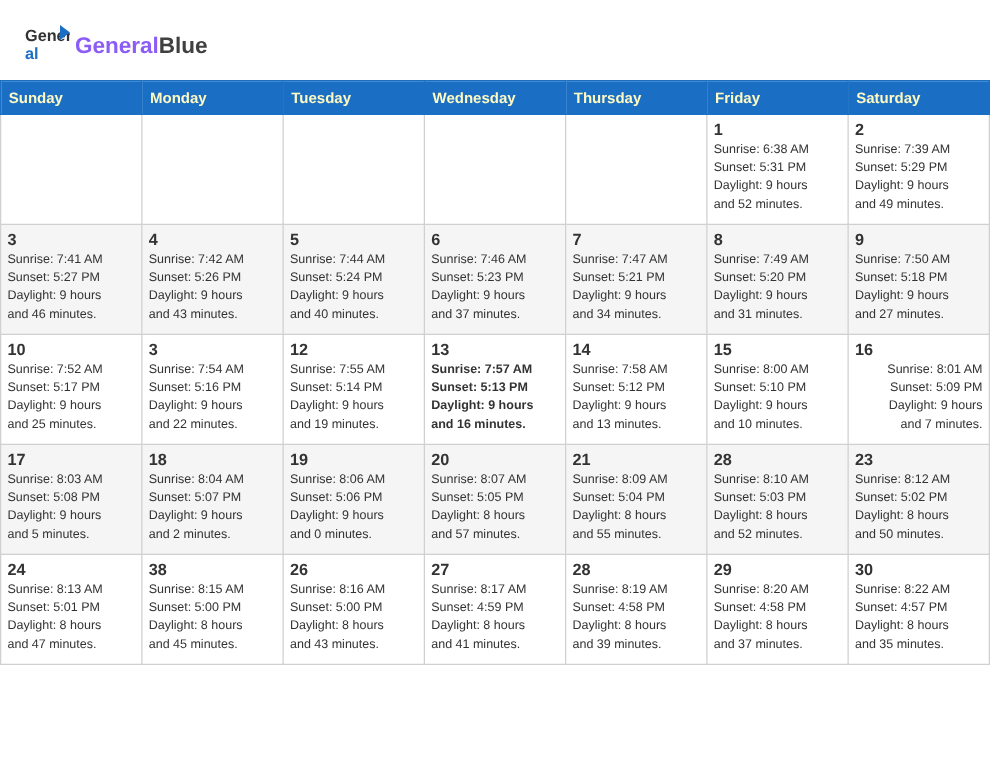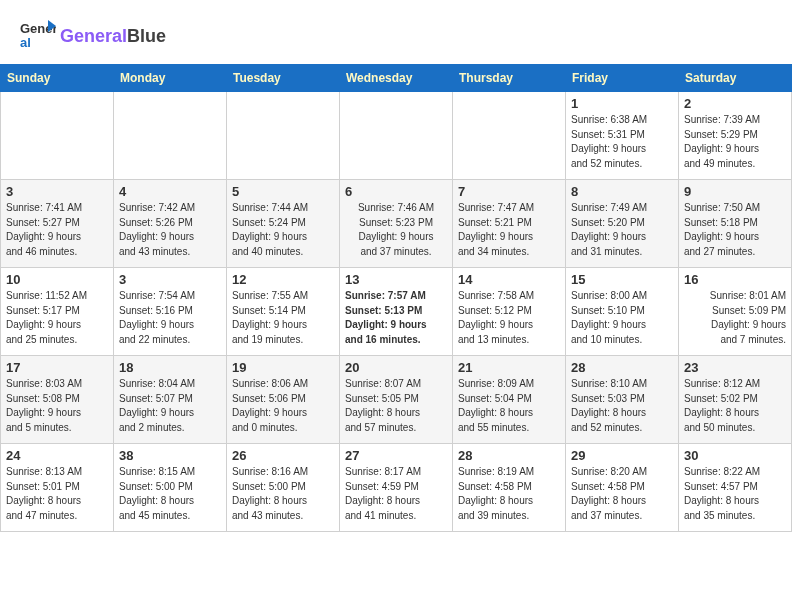--- a/index.html
+++ b/index.html
@@ -146,21 +146,21 @@
         </td>
         <td>
           <div class="day-num">5</div>
           <div class="day-detail" style="white-space: pre-line;">Sunrise: 7:44 AM
 Sunset: 5:24 PM
 Daylight: 9 hours
 and 40 minutes.</div>
         </td>
         <td>
           <div class="day-num">6</div>
-          <div class="day-detail" style="white-space: pre-line; text-align: center;">Sunrise: 7:46 AM
+          <div class="day-detail" style="white-space: pre-line;">Sunrise: 7:46 AM
 Sunset: 5:23 PM
 Daylight: 9 hours
 and 37 minutes.</div>
         </td>
         <td>
           <div class="day-num">7</div>
           <div class="day-detail" style="white-space: pre-line;">Sunrise: 7:47 AM
 Sunset: 5:21 PM
 Daylight: 9 hours
 and 34 minutes.</div>
@@ -176,21 +176,21 @@
           <div class="day-num">9</div>
           <div class="day-detail" style="white-space: pre-line;">Sunrise: 7:50 AM
 Sunset: 5:18 PM
 Daylight: 9 hours
 and 27 minutes.</div>
         </td>
       </tr>
       <tr>
         <td>
           <div class="day-num">10</div>
-          <div class="day-detail" style="white-space: pre-line;">Sunrise: 11:52 AM
+          <div class="day-detail" style="white-space: pre-line;">Sunrise: 7:52 AM
 Sunset: 5:17 PM
 Daylight: 9 hours
 and 25 minutes.</div>
         </td>
         <td>
           <div class="day-num">3</div>
           <div class="day-detail" style="white-space: pre-line;">Sunrise: 7:54 AM
 Sunset: 5:16 PM
 Daylight: 9 hours
 and 22 minutes.</div>

